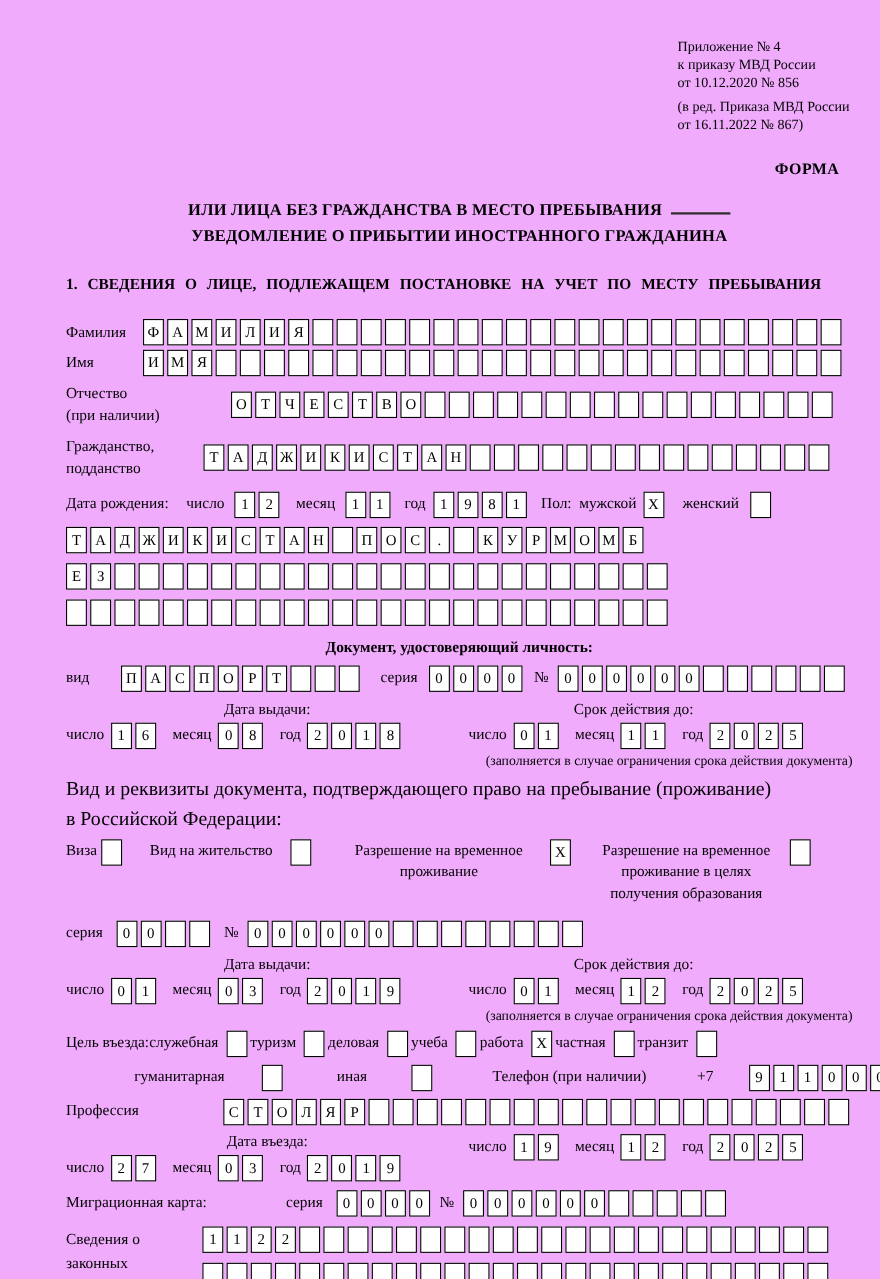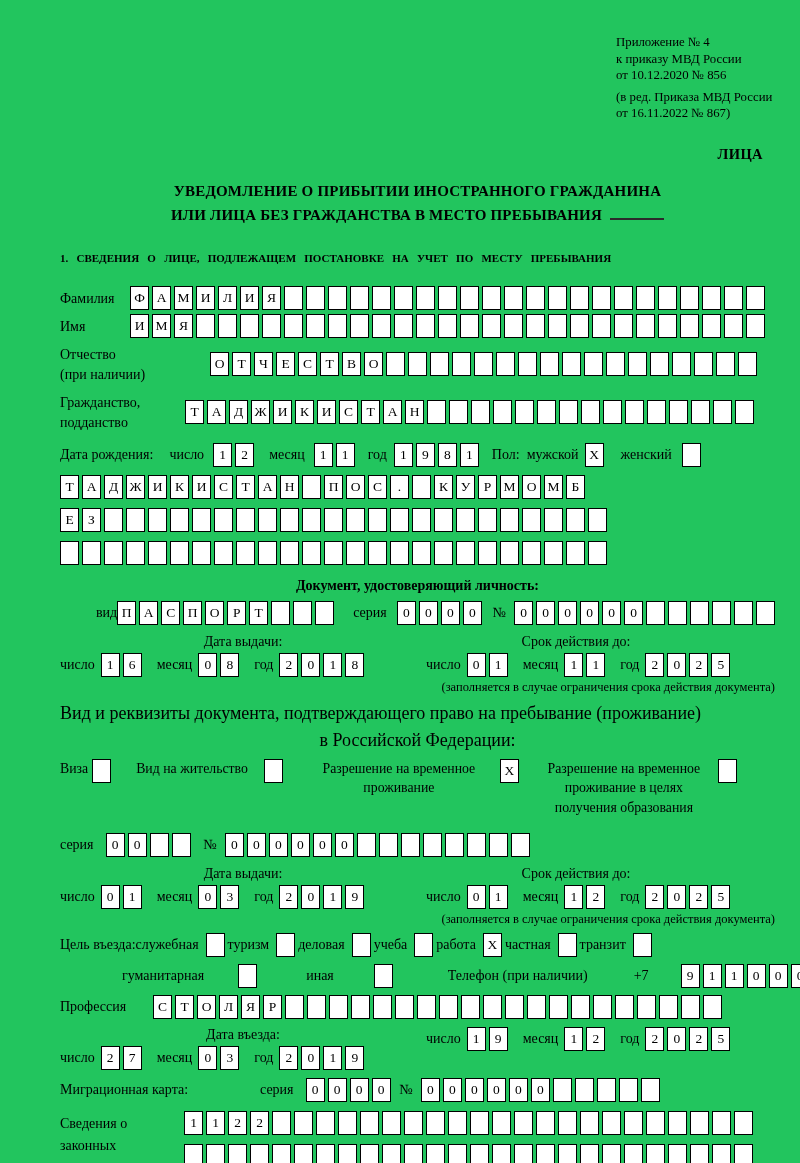--- a/index.html
+++ b/index.html
@@ -1,30 +1,30 @@
 <!DOCTYPE html>
 <html lang="ru"><head>
 <meta charset="utf-8">
 <style>
   html,body{margin:0;padding:0;background:#fff;}
   .page{
     width:800px;height:1163px;box-sizing:border-box;
     padding:34px 25px 0 60px;
-    background:#22c55e;color:#000;
+    background:#f0abfc;color:#000;
     font-family:"Liberation Serif","DejaVu Serif",serif;
     font-size:14px;position:relative;overflow:hidden;
   }
   
   .top-note{margin-left:556px;font-size:12.8px;line-height:16.5px;}
   .top-note .grp2{margin-top:5px;}
   .forma{ text-align:right;padding-right:12px;font-weight:bold;font-size:14.5px;margin-top:24px;letter-spacing:.4px;}
   
   .title{text-align:center;font-weight:bold;font-size:15px;line-height:24px;margin-top:16px;letter-spacing:.2px;}
   .title-underline{display:inline-block;width:54px;height:12px;border-bottom:2.2px solid #2b2b2b;margin-left:8px;}
-  .s1-heading{font-weight:bold;font-size:11px;margin-top:25px;word-spacing:5.5px;white-space:nowrap;}
+  .s1-heading{font-weight:bold;font-size:14px;margin-top:25px;word-spacing:5.5px;white-space:nowrap;}
   
   .fields{margin-top:22px;}
   .frow{display:flex;align-items:center;margin-bottom:4px;}
   .flabel{flex:none;font-size:14px;line-height:20.5px;padding-top:3px;}
   .w70{width:70px}.w150{width:150px}.w125{width:125px}.w145{width:145px}.w124{width:124px}.w200{width:200px}.w93{width:93px}
   .boxes{display:flex;flex-wrap:nowrap;}
   .boxcol .boxes{margin-bottom:9px;}
   .cell{
     box-sizing:border-box;flex:none;width:19px;height:24px;
     border:1.6px solid #000;margin-right:3px;background:#fff;
@@ -39,21 +39,21 @@
   .dc-left{width:366px;flex:none;}
   .dc-right{flex:1;}
   .dc-hdr{text-align:center;font-size:14px;margin-bottom:3px;}
   .dc-right .dc-hdr{width:300px;}
   .dgroup{display:flex;align-items:center;}
   .dgroup .dl{margin-right:6px;white-space:nowrap;}
   .dgroup .boxes{margin-right:12px;}
   .note-right{text-align:right;font-size:12.5px;margin-top:3px;margin-bottom:6px;}
   .intro{font-size:18px;line-height:20px;}
   .intro1{margin-top:8px;}
-  .intro2{margin-top:7px;text-align:center;}
+  .intro2{margin-top:7px;}
   
   .resopts{display:flex;align-items:flex-start;margin:9px 0 16px;}
   .opt{display:flex;align-items:flex-start;}
   .opt .boxes{margin-top:0;}
   .opt-label{font-size:13.8px;line-height:19.5px;}
   .opt-center{text-align:center;}
   
   .p-item{display:flex;align-items:center;}
   .p-item .boxes{margin-left:7px;}
 </style>
@@ -63,27 +63,27 @@
 <div class="page">
 
   <div class="top-note">
     <div>Приложение № 4</div>
     <div>к приказу МВД России</div>
     <div>от 10.12.2020 № 856</div>
     <div class="grp2">(в ред. Приказа МВД России</div>
     <div>от 16.11.2022 № 867)</div>
   </div>
 
-  <div class="forma">ЛИЦА</div>
+  <div class="forma">ФОРМА</div>
 
   <div class="title">
-    <div>УВЕДОМЛЕНИЕ О ПРИБЫТИИ ИНОСТРАННОГО ГРАЖДАНИНА</div>
     <div>
       <span>ИЛИ ЛИЦА БЕЗ ГРАЖДАНСТВА В МЕСТО ПРЕБЫВАНИЯ</span><span class="title-underline"></span>
     </div>
+    <div>УВЕДОМЛЕНИЕ О ПРИБЫТИИ ИНОСТРАННОГО ГРАЖДАНИНА</div>
   </div>
 
   <div class="s1-heading">1. СВЕДЕНИЯ О ЛИЦЕ, ПОДЛЕЖАЩЕМ ПОСТАНОВКЕ НА УЧЕТ ПО МЕСТУ ПРЕБЫВАНИЯ</div>
 
   <div class="fields">
 
     <div class="frow">
       <div class="flabel w70">Фамилия</div>
       <div class="boxes">
           <span class="cell">Ф</span>
@@ -333,21 +333,21 @@
             <span class="cell"></span>
             <span class="cell"></span>
             <span class="cell"></span>
           </div>
       </div>
     </div>
 
     <div class="center-bold">Документ, удостоверяющий личность:</div>
 
     <div class="inlinerow" style="margin-bottom:9px;">
-      <span class="t" style="width:50px;margin-left:36px;">вид</span>
+      <span class="t" style="width:50px;">вид</span>
       <span class="boxes">
           <span class="cell">П</span>
           <span class="cell">А</span>
           <span class="cell">С</span>
           <span class="cell">П</span>
           <span class="cell">О</span>
           <span class="cell">Р</span>
           <span class="cell">Т</span>
           <span class="cell"></span>
           <span class="cell"></span>
@@ -601,21 +601,21 @@
           <span class="cell">0</span>
           <span class="cell">0</span>
           <span class="cell">0</span>
           <span class="cell">0</span>
           <span class="cell">0</span>
           <span class="cell">0</span>
           <span class="cell"></span>
         </span>
     </div>
 
-    <div class="inlinerow" style="margin-bottom:8px;">
+    <div class="inlinerow" style="margin-bottom:8px;justify-content:space-between;">
       <span class="t w93" style="display:inline-block;">Профессия</span>
       <span class="boxes">
           <span class="cell">С</span>
           <span class="cell">Т</span>
           <span class="cell">О</span>
           <span class="cell">Л</span>
           <span class="cell">Я</span>
           <span class="cell">Р</span>
           <span class="cell"></span>
           <span class="cell"></span>

